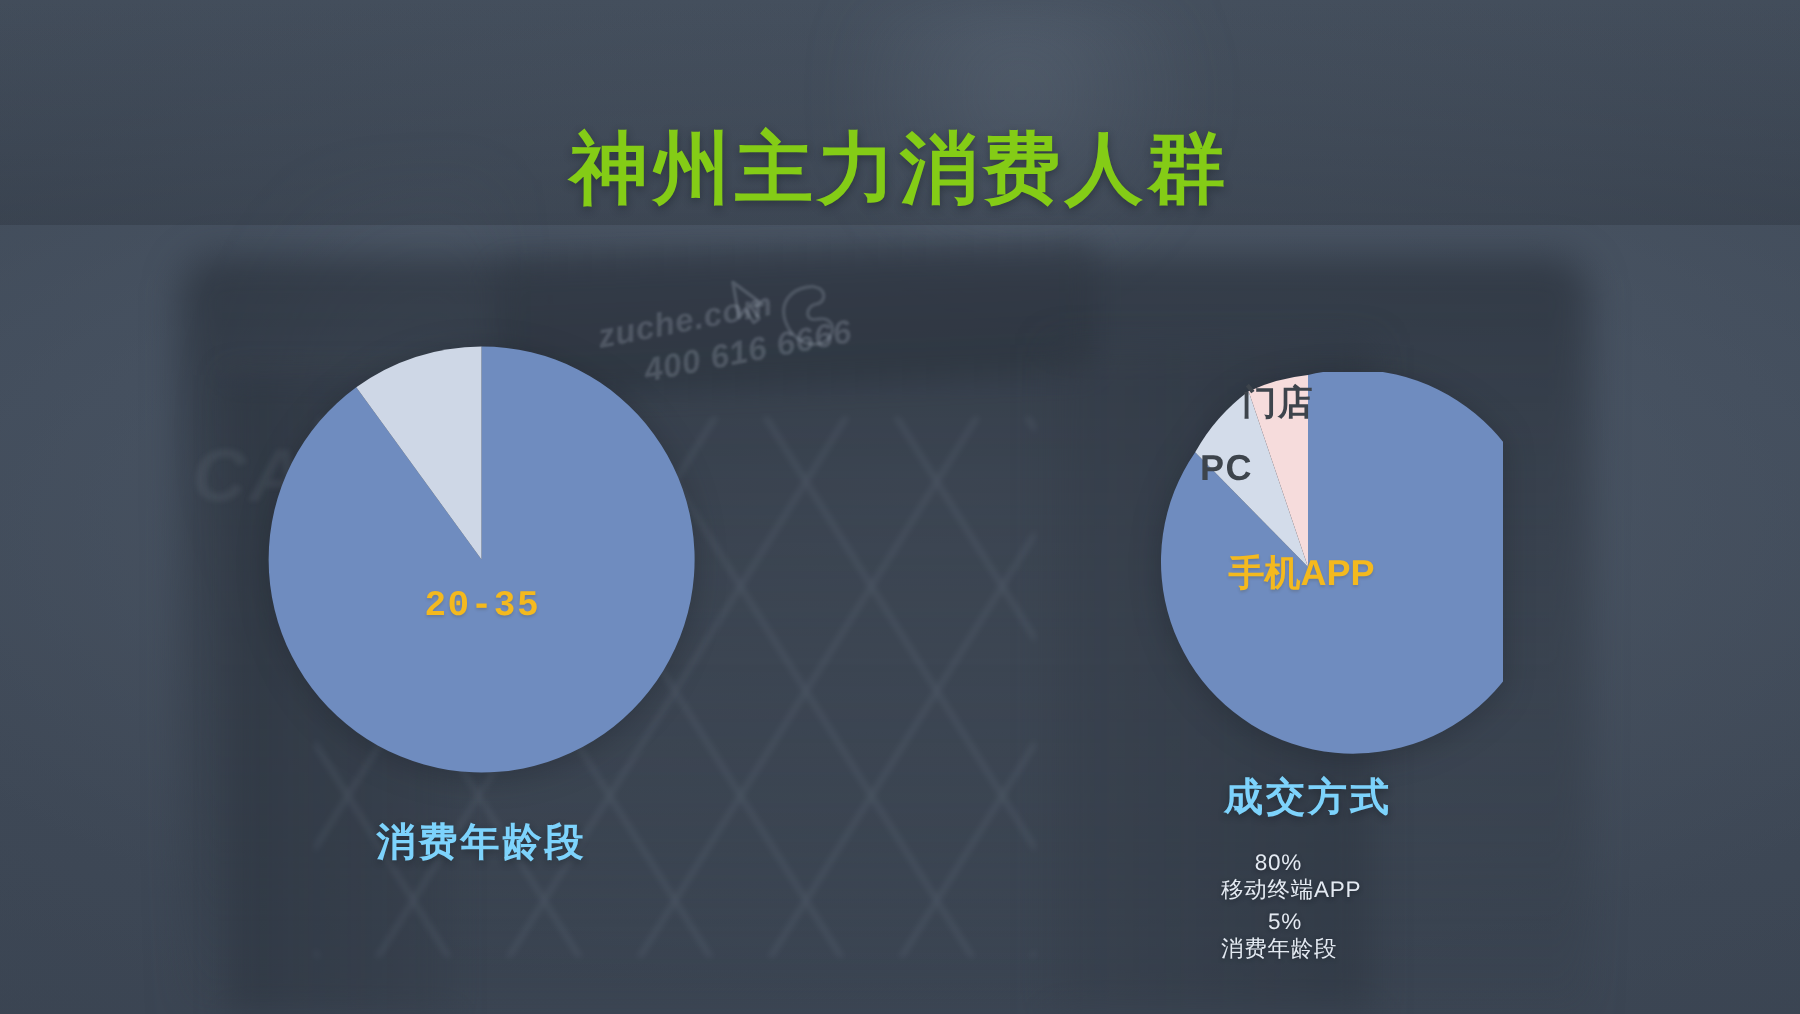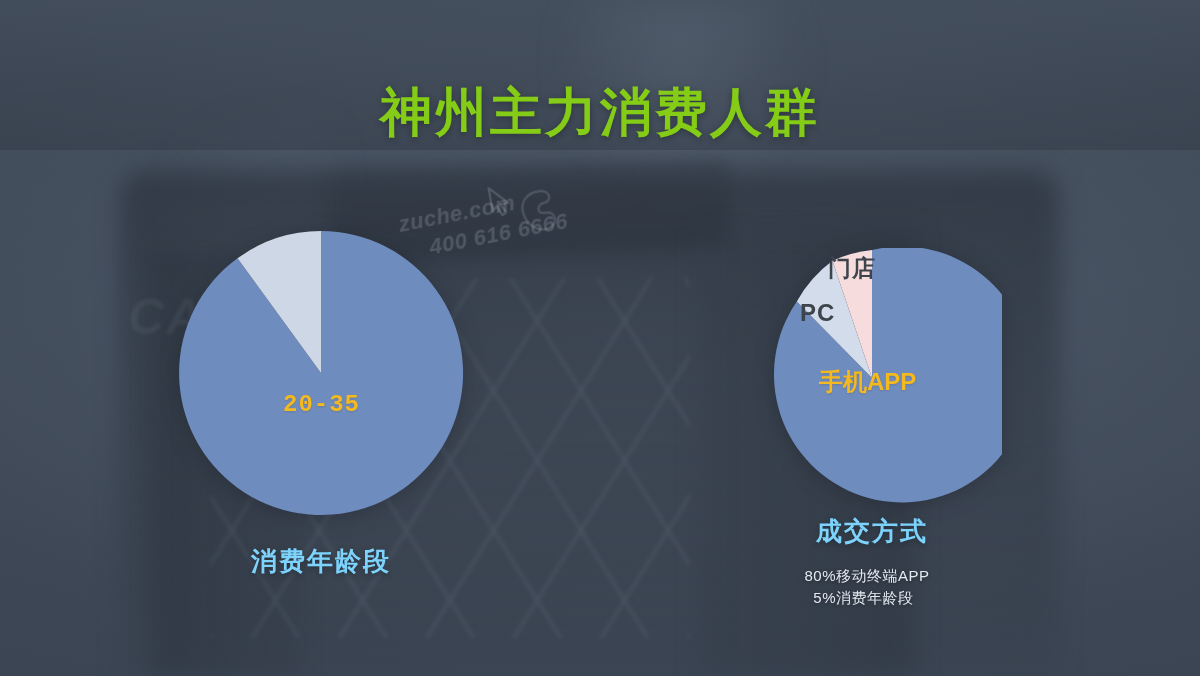--- a/index.html
+++ b/index.html
@@ -170,28 +170,29 @@
     gap: 3px;
     align-items: center;
   }
   .legend-row {
     display: flex;
     align-items: baseline;
     width: 180px;
     color: #e4eaf2;
     font-size: 15px;
     text-shadow: 0 1px 3px rgba(22,28,36,0.5);
+    flex-direction: column;
   }
   .legend-pct {
     width: 54px;
     text-align: right;
     letter-spacing: 0.5px;
   }
   .legend-name {
-    margin-left: 0;
+    margin-left: 32px;
     letter-spacing: 0.5px;
   }
 </style>
 </head>
 <body>
 
 <div id="slide">
 
   <div class="bg-layer bg-base"></div>
   <div class="bg-layer bg-glow-top"></div>

